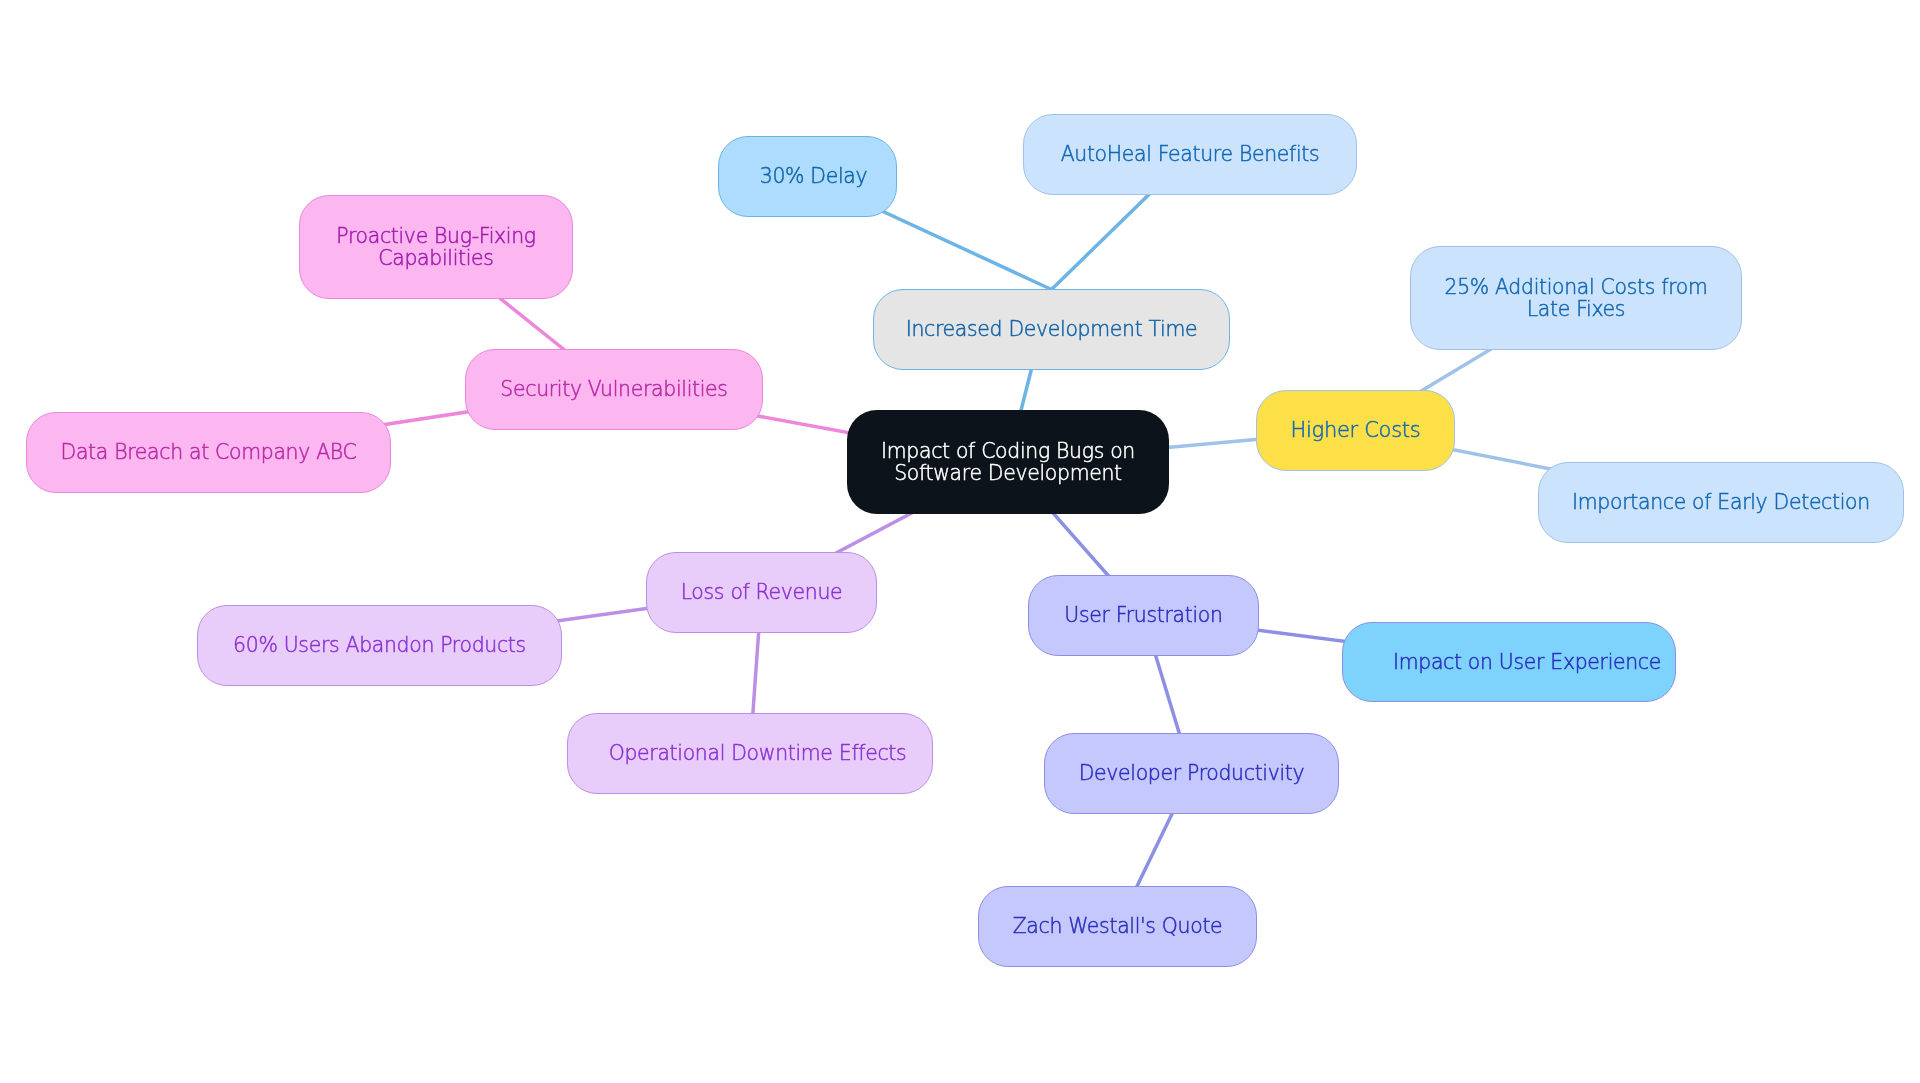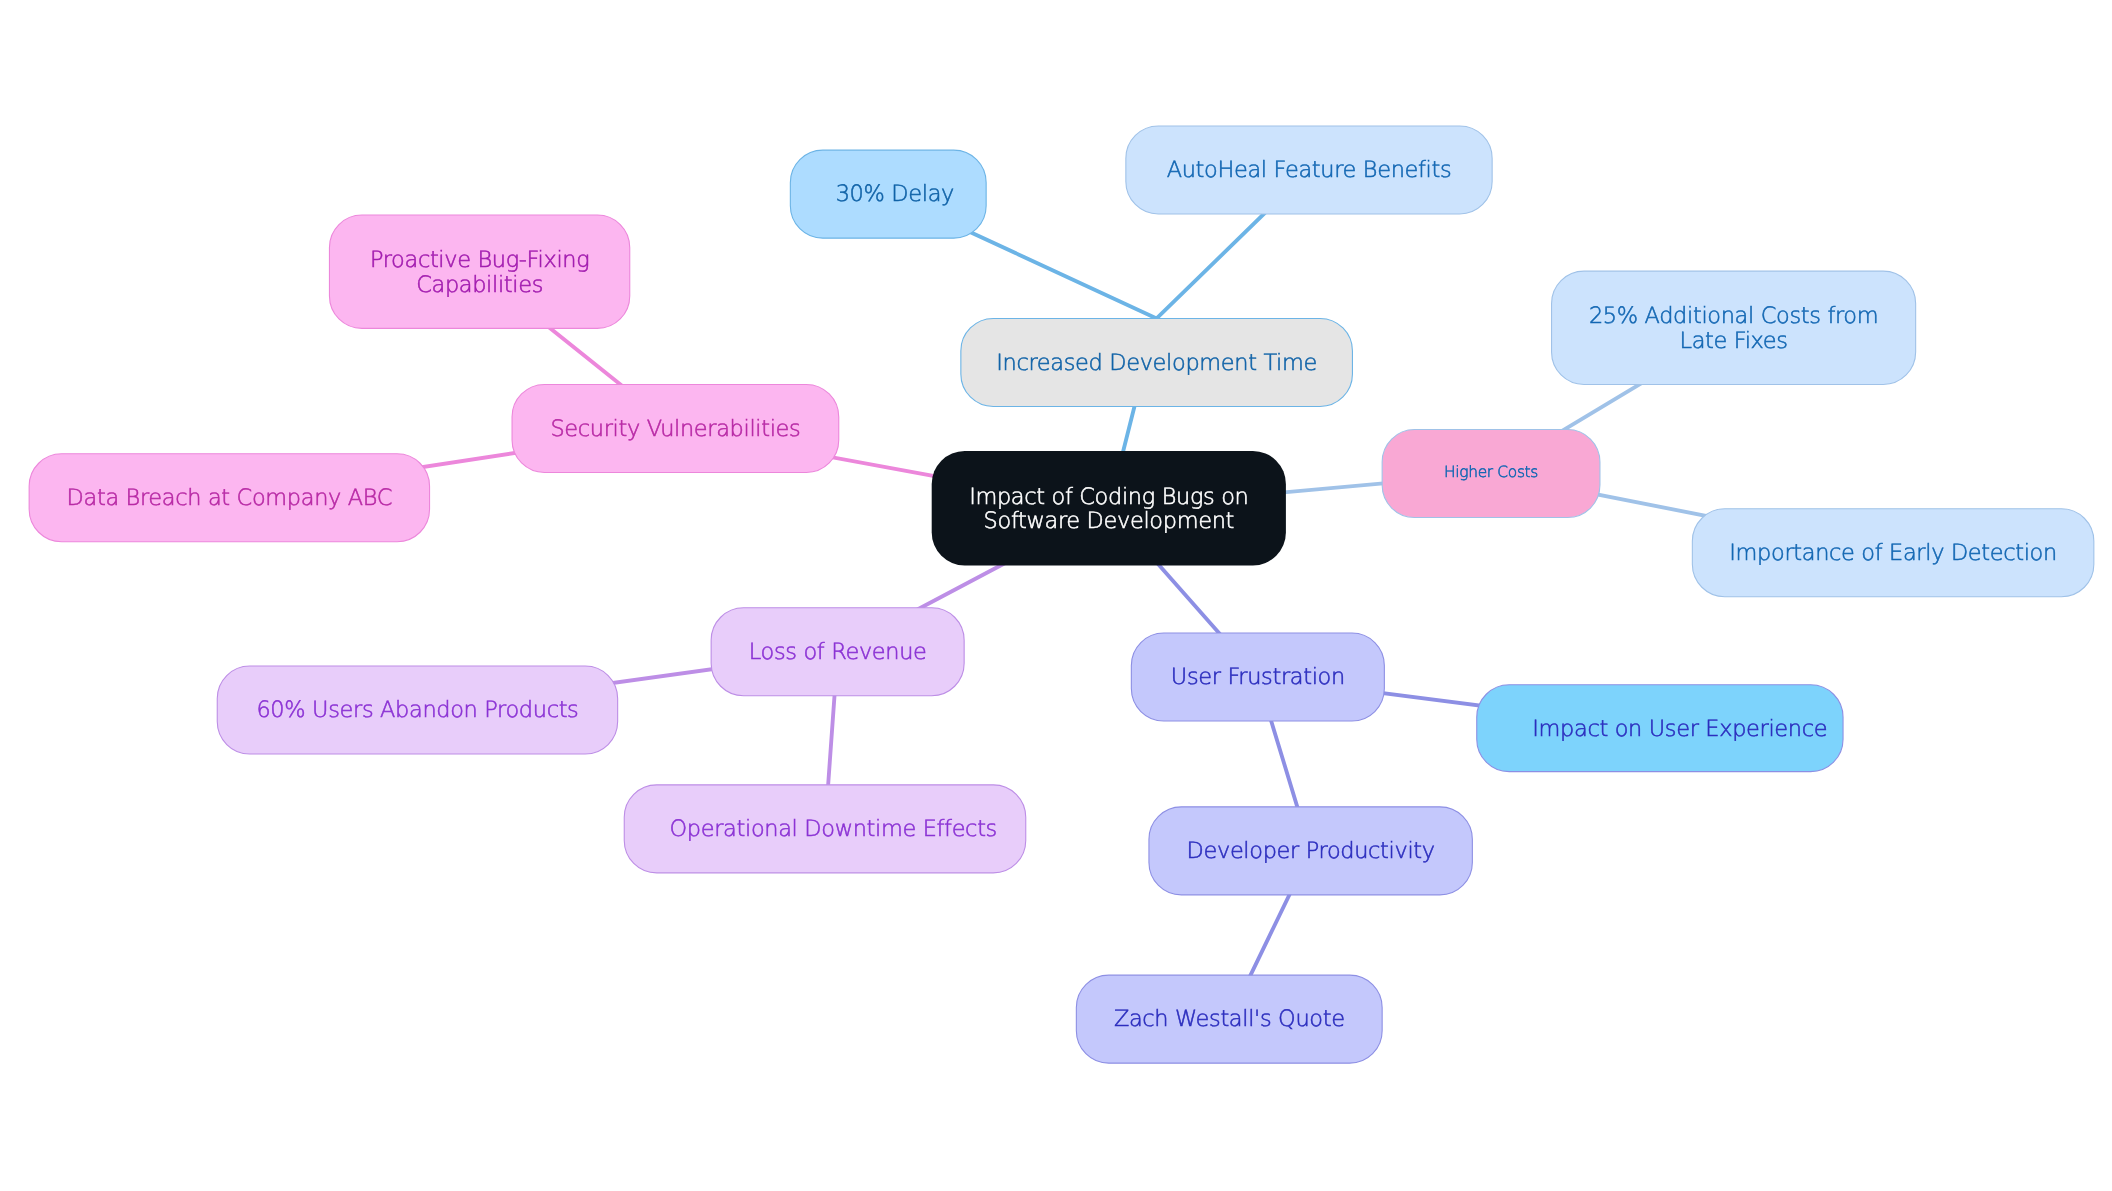--- a/index.html
+++ b/index.html
@@ -39,21 +39,21 @@
     </div>
     <div class="node" style="left: 873px; top: 249px; width: 357px; height: 81px; border-radius: 30px; background: #e5e5e5; border: 1.5px solid rgb(108, 180, 230); color: rgb(17, 99, 168); font-size: 20.4px; margin-top: 40px;">
       <span class="node-label">Increased Development Time</span>
     </div>
     <div class="node" style="left: 718px; top: 136px; width: 179px; height: 81px; border-radius: 30px; background: rgb(173, 220, 255); border: 1.5px solid rgb(108, 180, 230); color: rgb(17, 99, 168); font-size: 20.4px; padding-left: 12px;">
       <span class="node-label">30% Delay</span>
     </div>
     <div class="node" style="left: 1023px; top: 114px; width: 334px; height: 81px; border-radius: 30px; background: rgb(204, 227, 253); border: 1.5px solid rgb(160, 194, 232); color: rgb(19, 103, 179); font-size: 20.4px;">
       <span class="node-label">AutoHeal Feature Benefits</span>
     </div>
-    <div class="node" style="left: 1256px; top: 390px; width: 199px; height: 81px; border-radius: 30px; background: #f9a8d4; border: 1.5px solid rgb(160, 194, 232); color: rgb(19, 103, 179); font-size: 14px;">
+    <div class="node" style="left: 1256px; top: 390px; width: 199px; height: 81px; border-radius: 30px; background: #fde047; border: 1.5px solid rgb(160, 194, 232); color: rgb(19, 103, 179); font-size: 21px;">
       <span class="node-label">Higher Costs</span>
     </div>
     <div class="node" style="left: 1410px; top: 246px; width: 332px; height: 104px; border-radius: 30px; background: rgb(204, 227, 253); border: 1.5px solid rgb(160, 194, 232); color: rgb(19, 103, 179); font-size: 20.4px;">
       <span class="node-label">25% Additional Costs from<br>Late Fixes</span>
     </div>
     <div class="node" style="left: 1538px; top: 462px; width: 366px; height: 81px; border-radius: 30px; background: rgb(204, 227, 253); border: 1.5px solid rgb(160, 194, 232); color: rgb(19, 103, 179); font-size: 20.4px;">
       <span class="node-label">Importance of Early Detection</span>
     </div>
     <div class="node" style="left: 465px; top: 349px; width: 298px; height: 81px; border-radius: 30px; background: rgb(252, 182, 240); border: 1.5px solid rgb(236, 135, 219); color: rgb(184, 42, 165); font-size: 20.4px;">
       <span class="node-label">Security Vulnerabilities</span>

